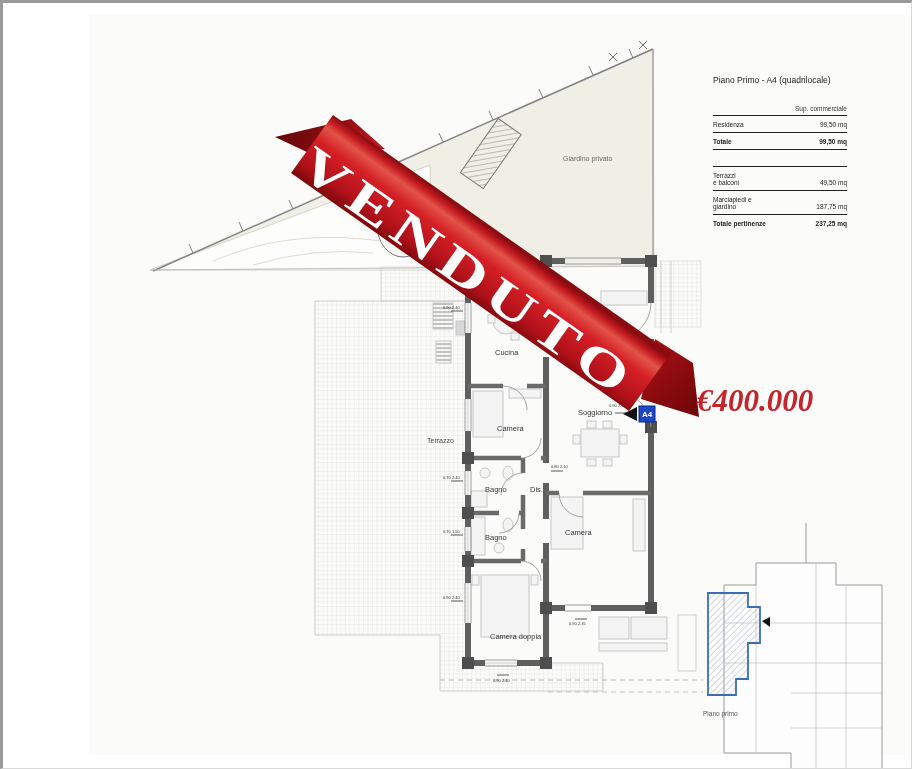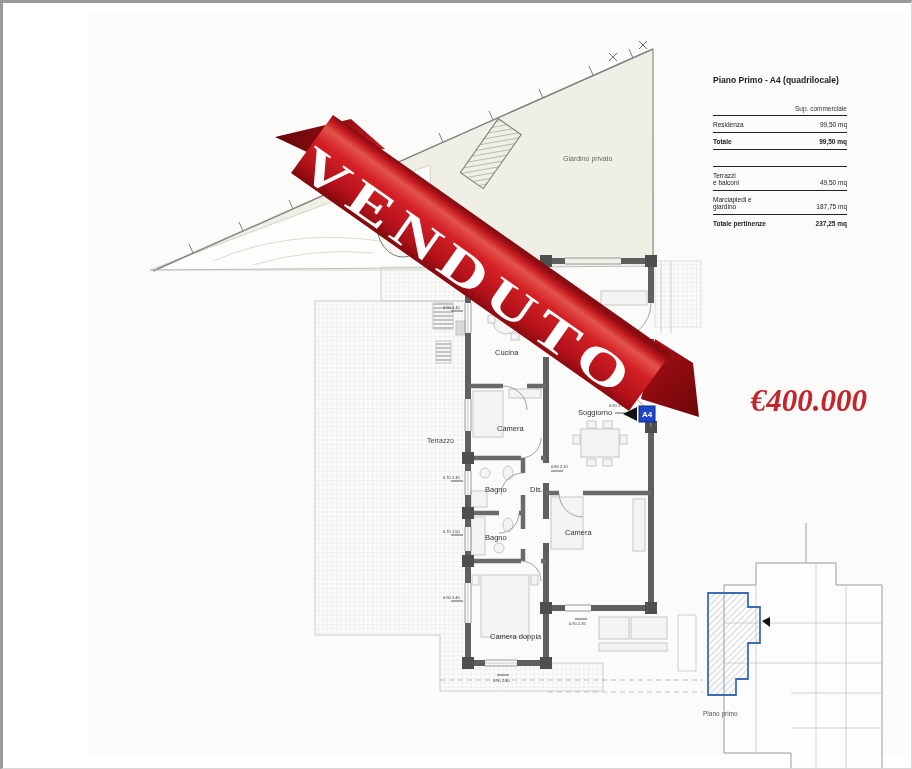--- a/index.html
+++ b/index.html
@@ -5,24 +5,24 @@
   html,body{margin:0;padding:0;background:#ffffff;}
   .stage{position:relative;width:912px;height:769px;background:#ffffff;overflow:hidden;
          font-family:"Liberation Sans",sans-serif;
          border-top:3px solid #9a9a9a;border-left:3px solid #9a9a9a;
          border-right:1px solid #d8d8d8;border-bottom:1px solid #d8d8d8;box-sizing:border-box;}
   .panel{position:absolute;left:86px;top:11px;width:816px;height:741px;background:#fbfbfa;}
   .plan-svg{position:absolute;left:0;top:0;width:912px;height:769px;}
 
   .price{position:absolute;left:694px;top:380px;width:170px;
          font-family:"Liberation Serif",serif;font-style:italic;font-weight:bold;
-         font-size:31px;color:#c4242b;letter-spacing:0px;text-align:right;}
+         font-size:31px;color:#c4242b;letter-spacing:0px;}
 
   .sumtable{position:absolute;left:710px;top:72px;width:134px;color:#1a1a1a;}
-  .sumtable .ttl{font-size:8.5px;font-weight:bold;margin-bottom:20px;}
+  .sumtable .ttl{font-size:8.5px;font-weight:normal;margin-bottom:20px;}
   .thead{display:flex;justify-content:flex-end;font-size:6.5px;color:#333;
          padding-bottom:3px;border-bottom:1.6px solid #222;}
   .trow{display:flex;justify-content:space-between;align-items:flex-end;
         font-size:6.5px;padding:5px 0 4px 0;border-bottom:1.4px solid #222;}
   .trow .tlabel{white-space:pre-line;text-align:left;}
   .trow .tval{text-align:right;}
   .trow.bold{font-weight:bold;}
   .trow.last{border-bottom:none;}
   .tgap{height:16px;border-bottom:1.6px solid #222;}
   .keymap-label{position:absolute;left:700px;top:707px;font-size:6.5px;color:#555;}

